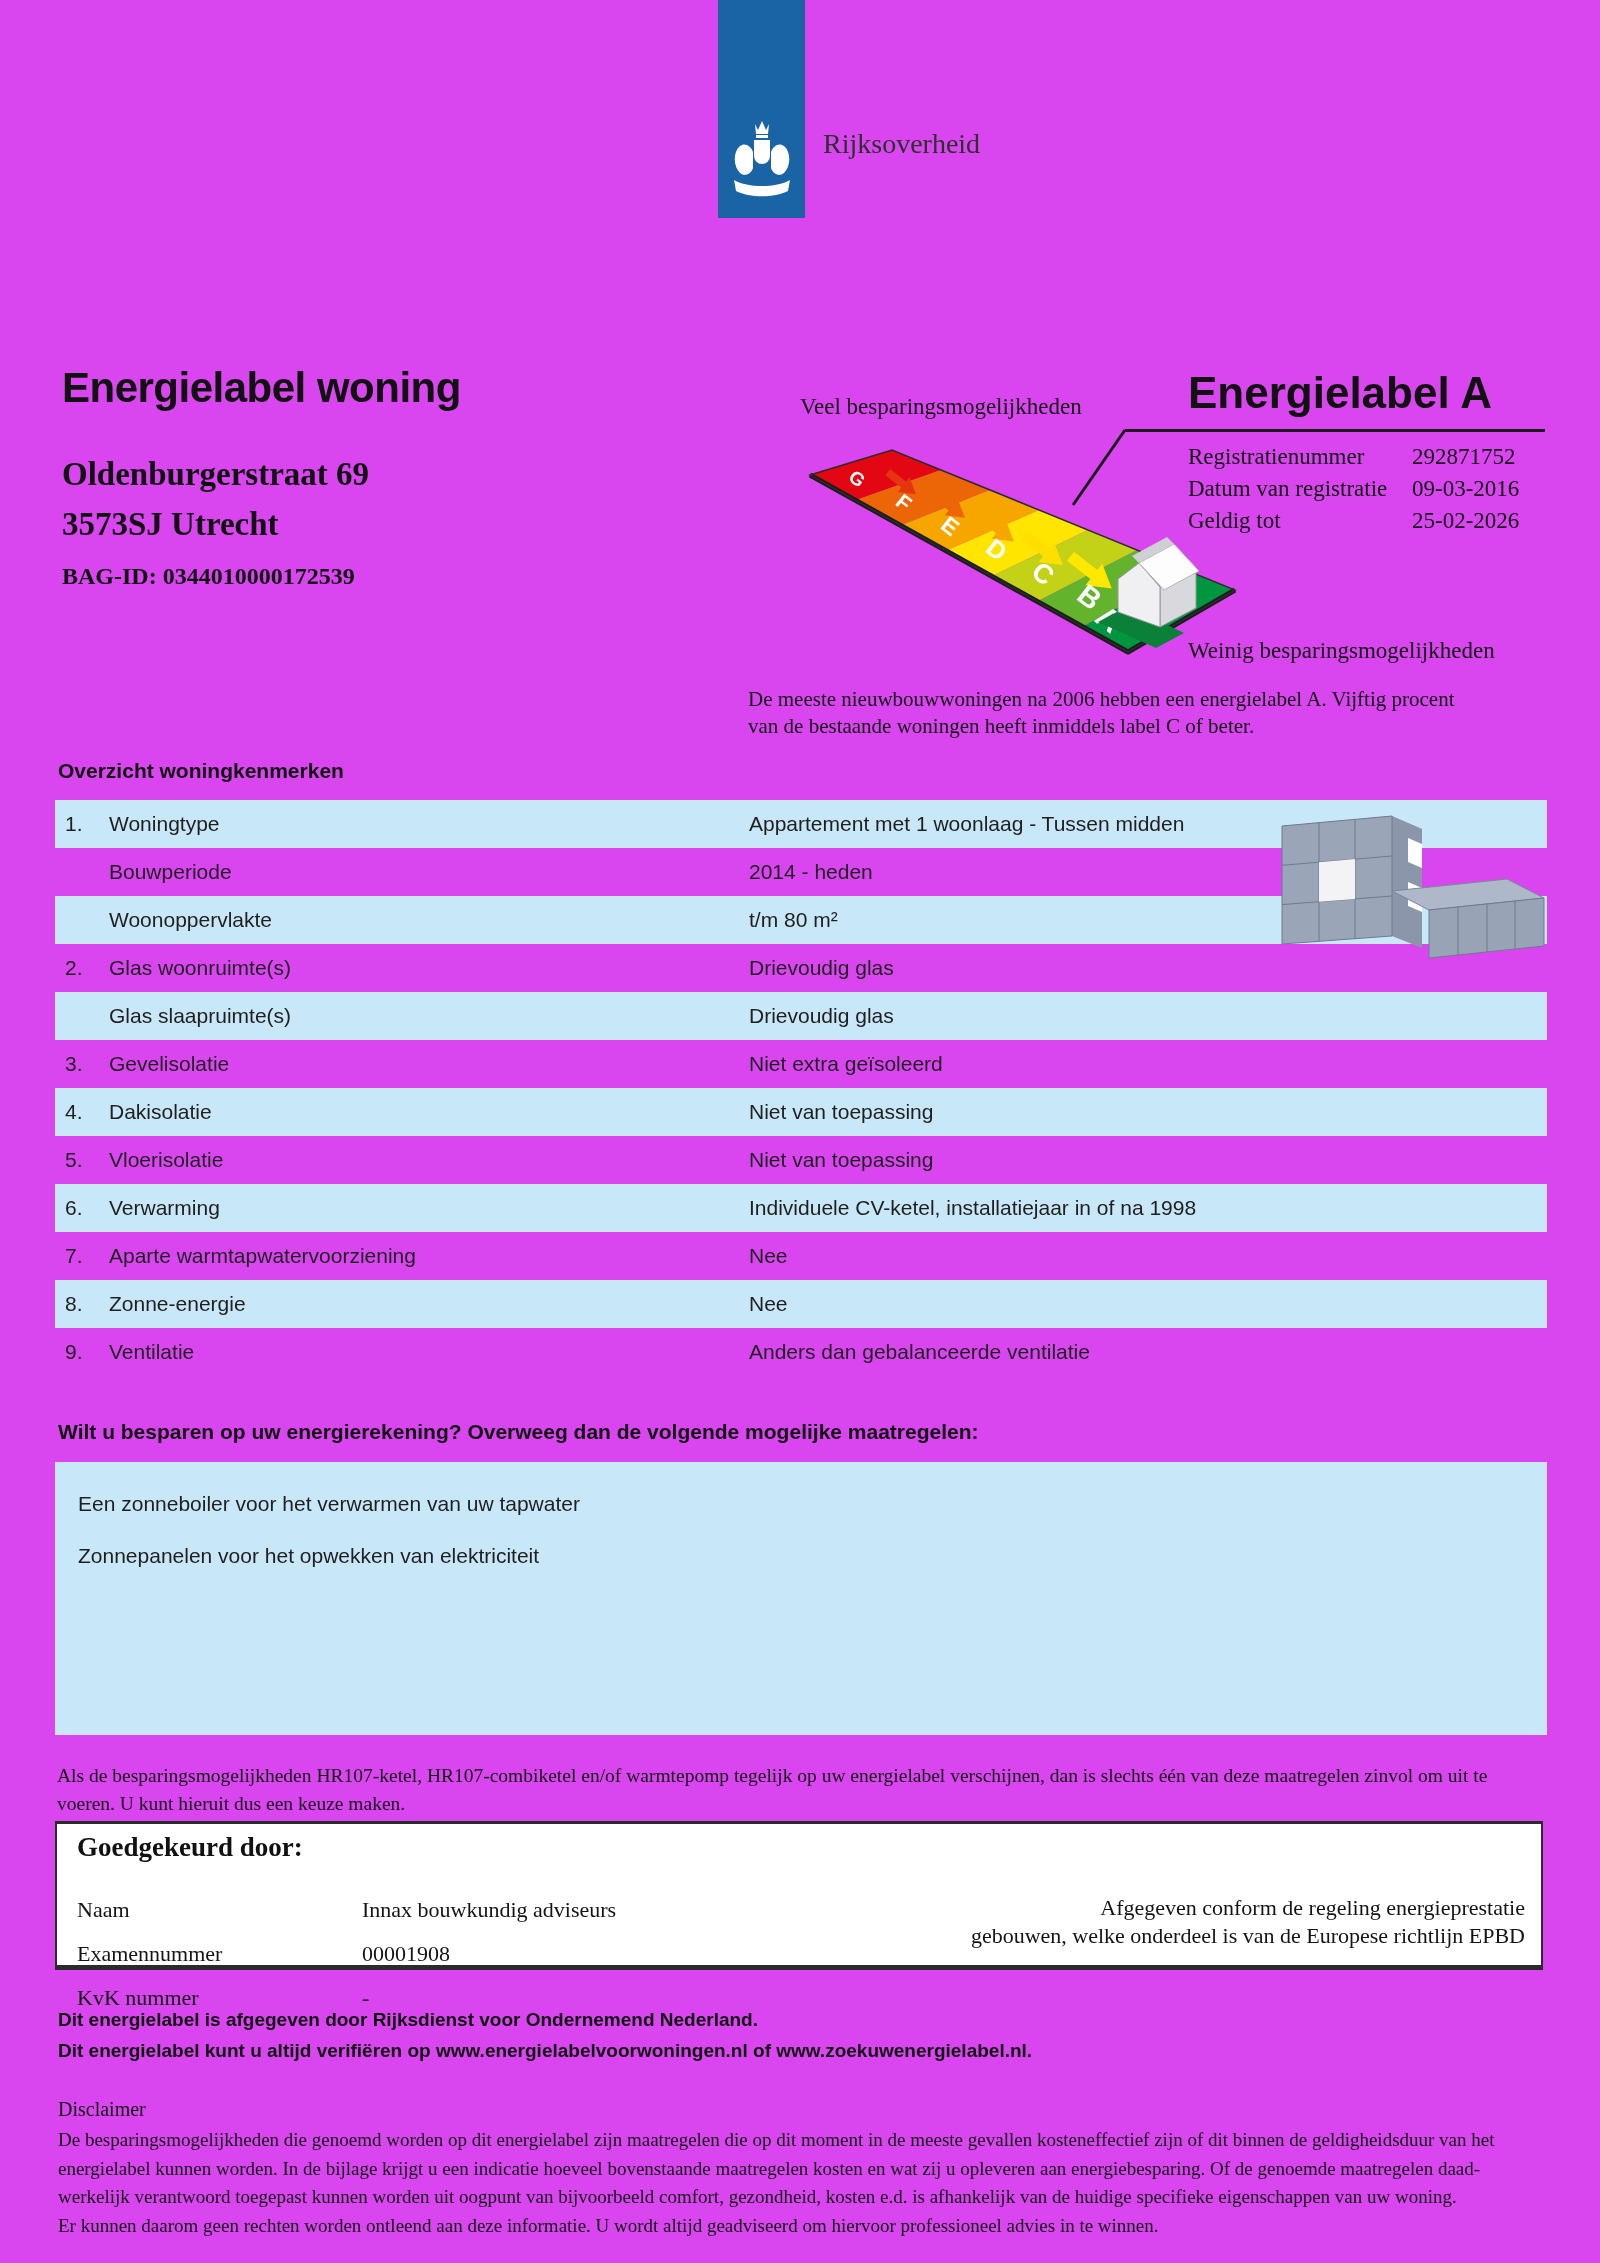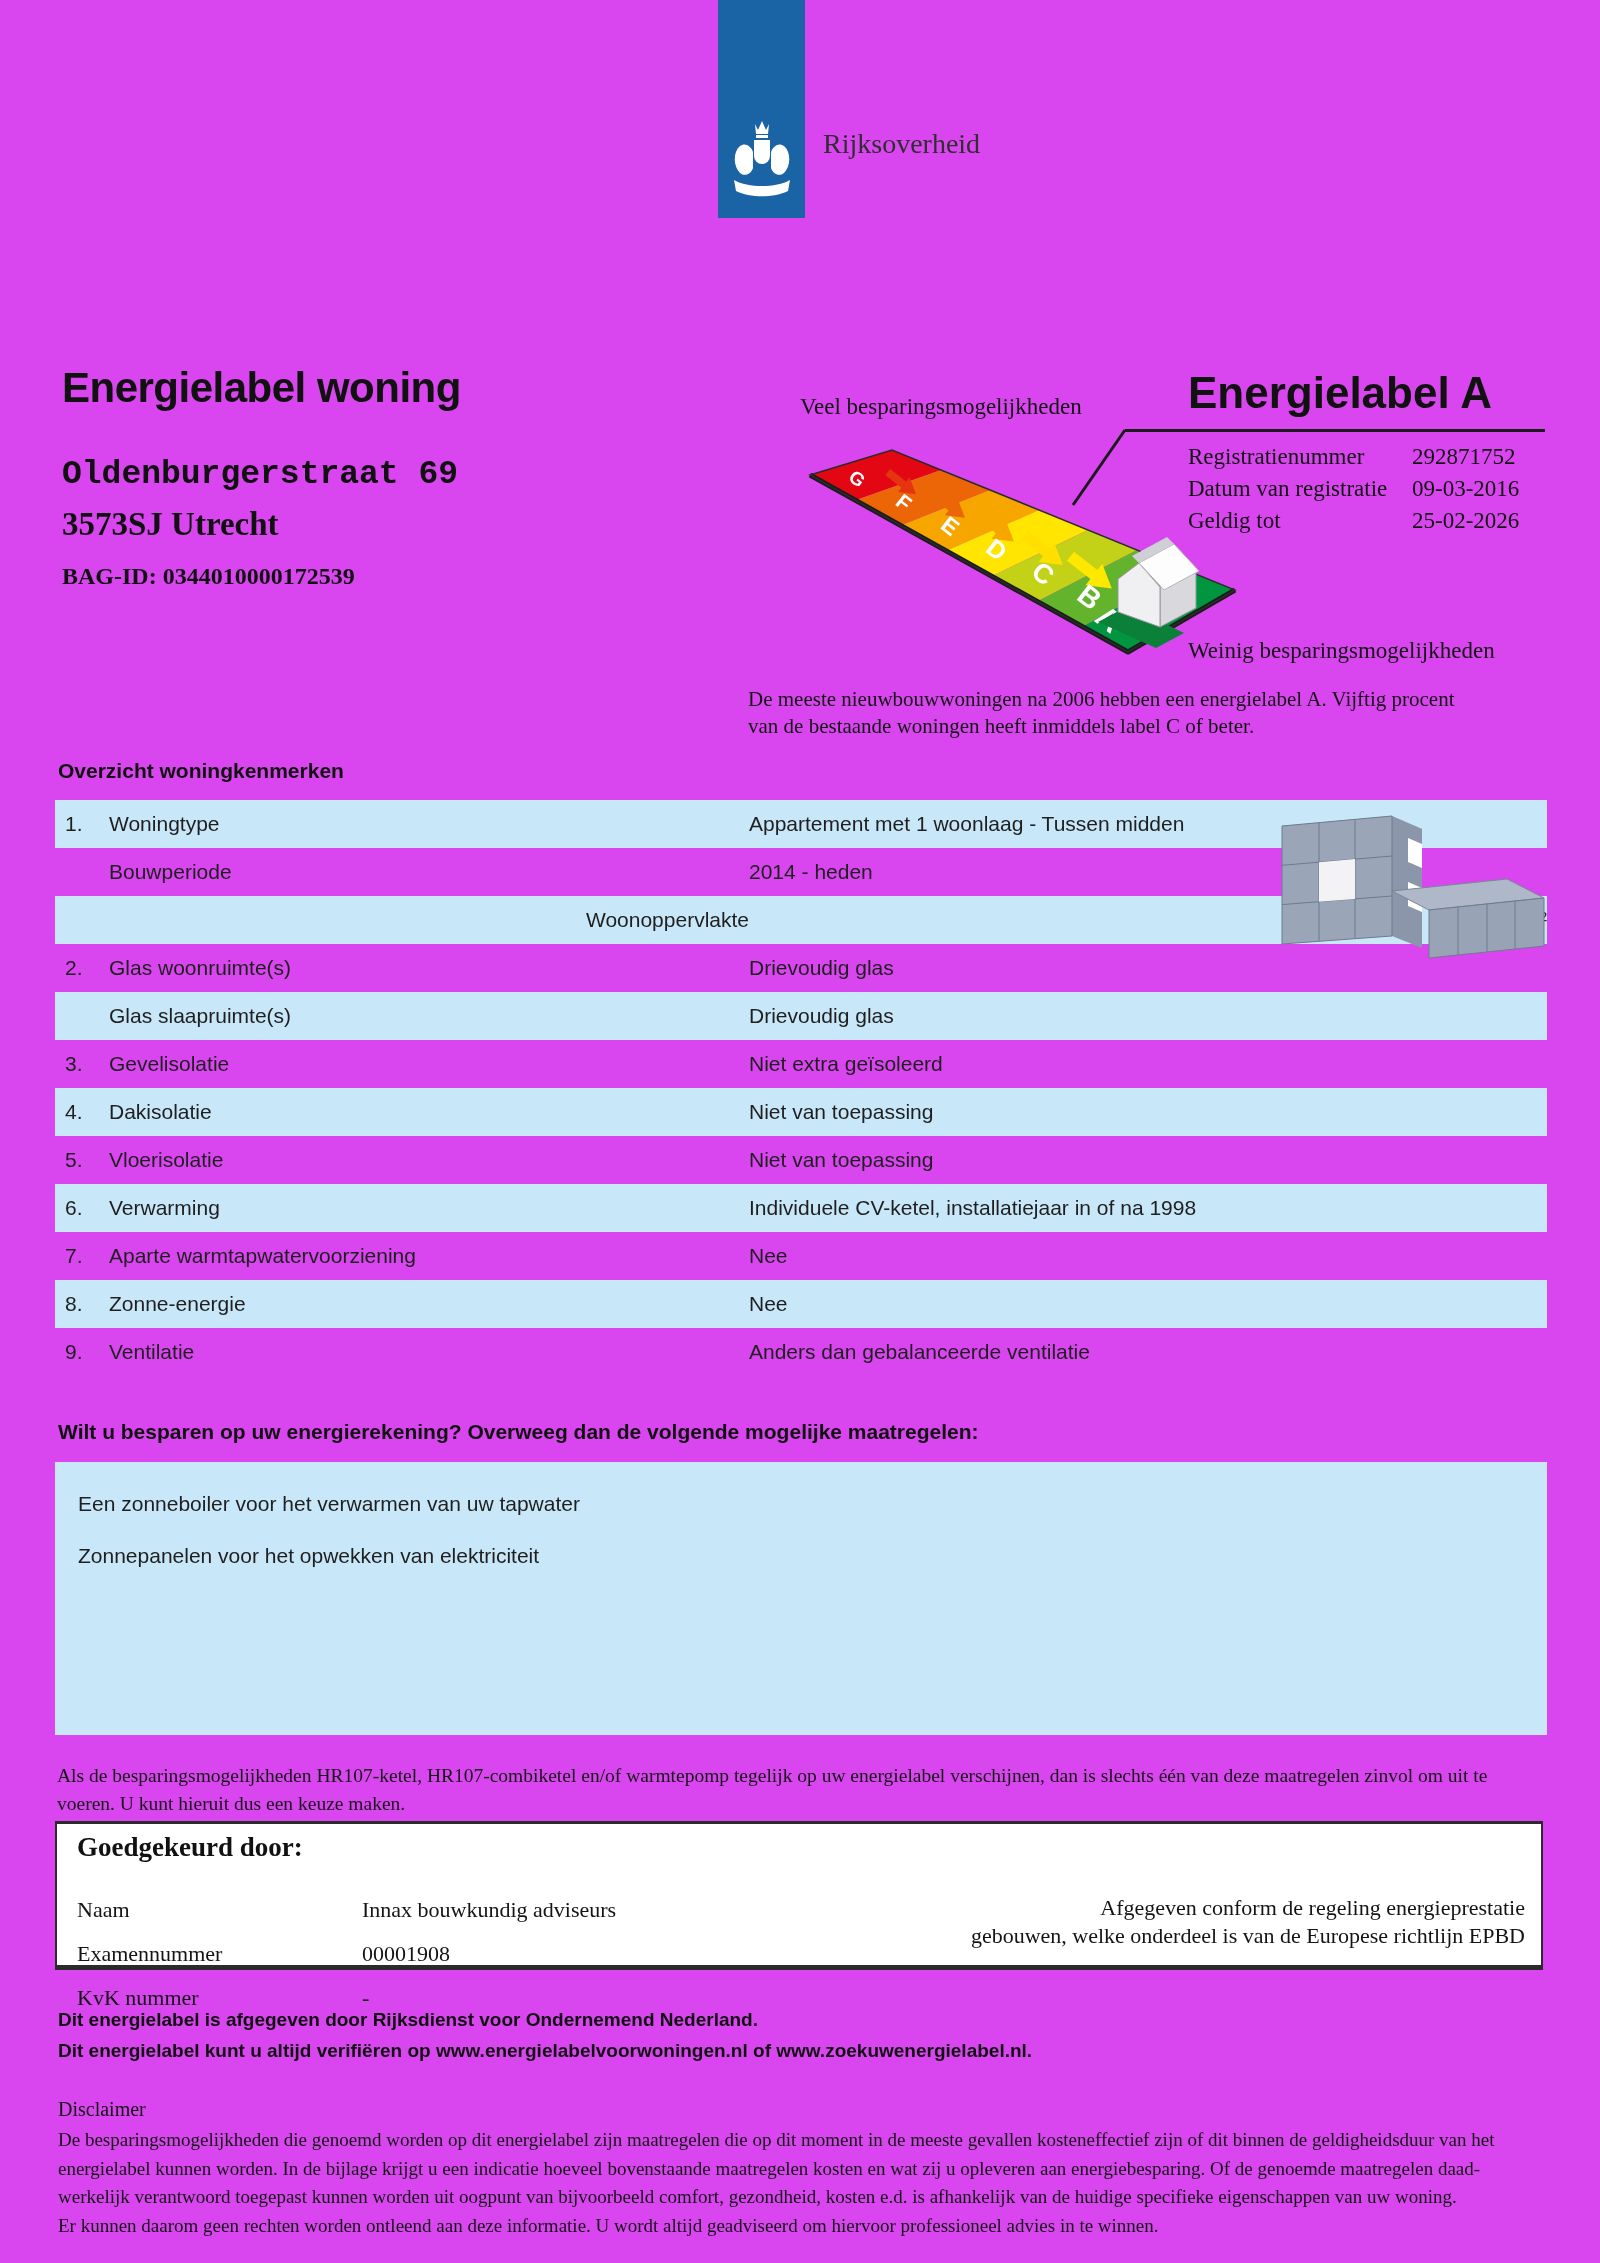--- a/index.html
+++ b/index.html
@@ -7,21 +7,21 @@
         font-family:"Liberation Sans",sans-serif;color:#1f1f1f;overflow:hidden;}
 
   
   #brand-banner{position:absolute;left:718px;top:0;width:87px;height:218px;background:#1a64a6;}
   #brand-logo{position:absolute;left:12px;top:116px;width:64px;height:88px;}
   #brand-name{position:absolute;left:823px;top:128px;font-family:"Liberation Serif",serif;
               font-size:28px;color:#2f2f2f;}
 
   
   #doc-title{position:absolute;left:62px;top:364px;font-size:42px;font-weight:bold;color:#111;letter-spacing:-0.5px;}
-  #address-line-1{position:absolute;left:62px;top:456px;font-family:Liberation Mono, monospace;font-weight:bold;font-size:33px;color:#111;}
+  #address-line-1{position:absolute;left:62px;top:456px;font-family:Liberation Serif, serif;font-weight:bold;font-size:33px;color:#111;}
   #address-line-2{position:absolute;left:62px;top:506px;font-family:"Liberation Serif",serif;font-weight:bold;font-size:33px;color:#111;}
   #bag-id{position:absolute;left:62px;top:563px;font-family:"Liberation Serif",serif;font-weight:bold;font-size:24px;color:#111;}
 
   
   #caption-top{position:absolute;left:800px;top:394px;font-family:"Liberation Serif",serif;font-size:23px;color:#141414;}
   #ramp-svg{position:absolute;left:780px;top:420px;width:480px;height:270px;}
   #label-heading{position:absolute;left:1188px;top:368px;font-size:44px;font-weight:bold;color:#111;}
   #label-rule{position:absolute;left:1125px;top:429px;width:420px;height:3px;background:#1b1b1b;}
   #registration-table{position:absolute;left:1188px;top:441px;font-family:"Liberation Serif",serif;font-size:23px;color:#141414;}
   .reg-row{display:flex;line-height:32px;}
@@ -147,21 +147,21 @@
       <div class="char-row" style="background: rgb(200, 231, 249);">
         <span class="char-num">1.</span>
         <span class="char-label">Woningtype</span>
         <span class="char-value">Appartement met 1 woonlaag - Tussen midden</span>
       </div>
       <div class="char-row">
         <span class="char-num"></span>
         <span class="char-label">Bouwperiode</span>
         <span class="char-value">2014 - heden</span>
       </div>
-      <div class="char-row" style="background: rgb(200, 231, 249); text-align: right;">
+      <div class="char-row" style="background: rgb(200, 231, 249);">
         <span class="char-num"></span>
         <span class="char-label">Woonoppervlakte</span>
         <span class="char-value">t/m 80 m²</span>
       </div>
       <div class="char-row">
         <span class="char-num">2.</span>
         <span class="char-label">Glas woonruimte(s)</span>
         <span class="char-value">Drievoudig glas</span>
       </div>
       <div class="char-row" style="background: rgb(200, 231, 249);">

